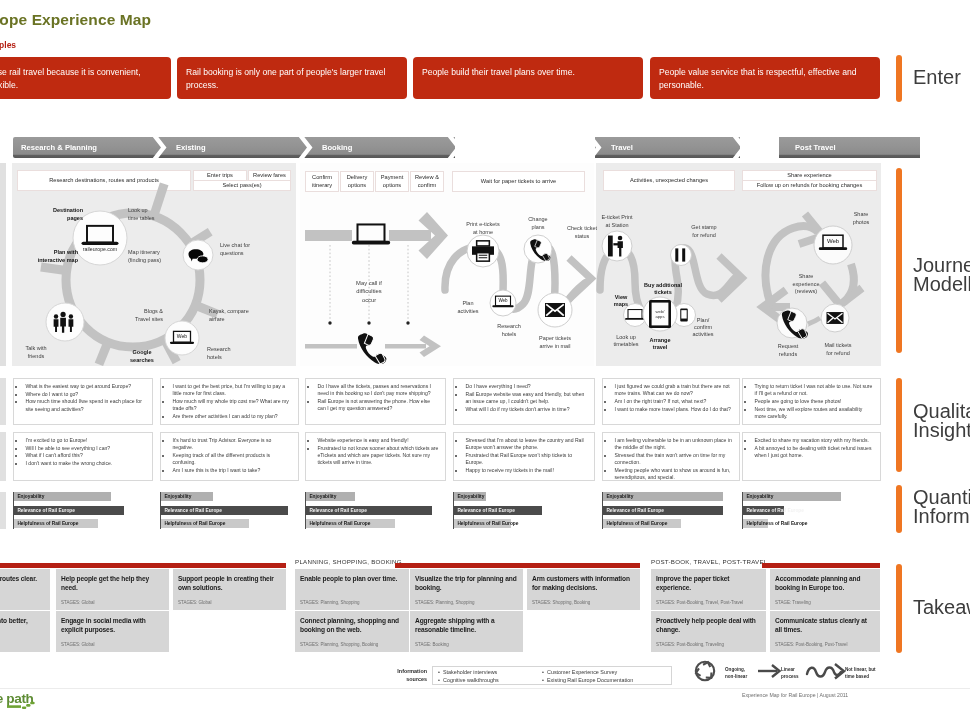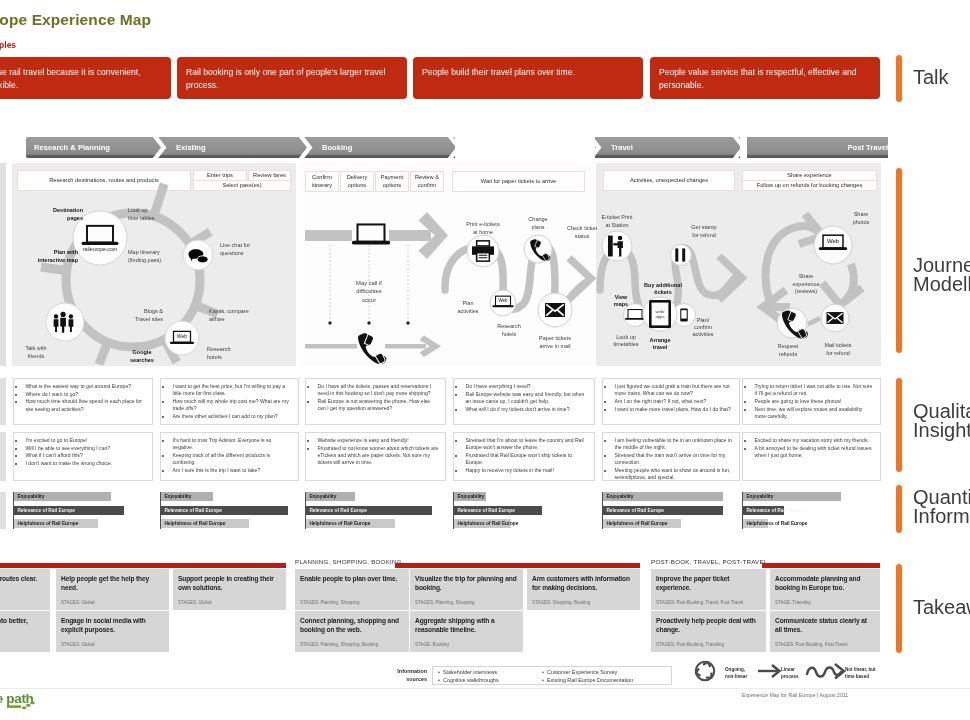--- a/index.html
+++ b/index.html
@@ -18,21 +18,21 @@
              background:#bf2a10;border-radius:4px;box-sizing:border-box;
              padding:9px 9px 0 9px;color:#fff;font-size:8.6px;line-height:1.5;}
 
   
   .stagebar{position:absolute;left:72px;top:137px;height:21px;width:868px;}
   .stage{position:absolute;top:0;height:21px;
          background:linear-gradient(to bottom,#9a9a9a 0%,#949494 40%,#8b8b8b 82%,#5f5f5f 88%,#565656 100%);
          color:#fff;font-size:7.6px;font-weight:bold;box-sizing:border-box;
          display:flex;align-items:center;}
   .stage span{position:relative;z-index:3;}
-  .stage.first{border-radius:2px 0 0 2px;margin-left:13px;}
+  .stage.first{border-radius:2px 0 0 2px;}
 
   
   .jpanel{position:absolute;top:163px;height:203px;box-sizing:border-box;}
   .jpanel.grey{background:#ececec;}
   .jpanel.white{background:#fdfdfd;}
 
   .doing{position:absolute;box-sizing:border-box;background:#fff;
          border:1px solid #eadedd;font-size:5.7px;color:#2b2b2b;
          display:flex;align-items:center;justify-content:center;text-align:center;
          line-height:1.25;padding:1px 2px;}
@@ -87,21 +87,21 @@
         </div>
         <div class="stage" style="left:147px;width:146px;padding-left:16px;">
           <span>Existing</span>
         </div>
         <div class="stage" style="left:293px;width:149px;padding-left:16px;">
           <span>Booking</span>
         </div>
         <div class="stage" style="left:582px;width:145px;padding-left:16px;">
           <span>Travel</span>
         </div>
-        <div class="stage" style="left:734px;width:141px;padding-left:16px;justify-content:flex-end;">
+        <div class="stage" style="left:766px;width:141px;padding-left:16px;">
           <span>Post Travel</span>
         </div>
         <svg width="16" height="21" viewBox="0 0 16 21" style="position:absolute;left:139px;top:0px;overflow:visible">
           <path d="M0,-1 L9,10.5 L0,22 L5.5,22 L14.5,10.5 L5.5,-1 Z" fill="#ffffff"></path>
         </svg>
         <svg width="16" height="21" viewBox="0 0 16 21" style="position:absolute;left:285px;top:0px;overflow:visible">
           <path d="M0,-1 L9,10.5 L0,22 L5.5,22 L14.5,10.5 L5.5,-1 Z" fill="#ffffff"></path>
         </svg>
         <svg width="16" height="21" viewBox="0 0 16 21" style="position:absolute;left:434px;top:0px;overflow:visible">
           <path d="M0,-1 L9,10.5 L0,22 L5.5,22 L14.5,10.5 L5.5,-1 Z" fill="#ffffff"></path>
@@ -543,21 +543,21 @@
           <div class="s">STAGES: Post-Booking, Traveling</div>
         </div>
         <div class="tbox" style="left:829px;top:611px;width:110px;height:41px;">
           <div class="h">Communicate status clearly at all times.</div>
           <div class="s">STAGES: Post-Booking, Post-Travel</div>
         </div>
       </div>
 
   <div id="rail-layer">
         <div class="railbar" style="top:55px;height:47px;"></div>
-        <div class="raillabel" style="top:68px;">Talk</div>
+        <div class="raillabel" style="top:68px;">Enter</div>
         <div class="railbar" style="top:168px;height:185px;"></div>
         <div class="raillabel" style="top:256px;">Journey
 Modelling</div>
         <div class="railbar" style="top:378px;height:94px;"></div>
         <div class="raillabel" style="top:402px;">Qualitative
 Insight</div>
         <div class="railbar" style="top:485px;height:48px;"></div>
         <div class="raillabel" style="top:488px;">Quantitative
 Information</div>
         <div class="railbar" style="top:564px;height:89px;"></div>

